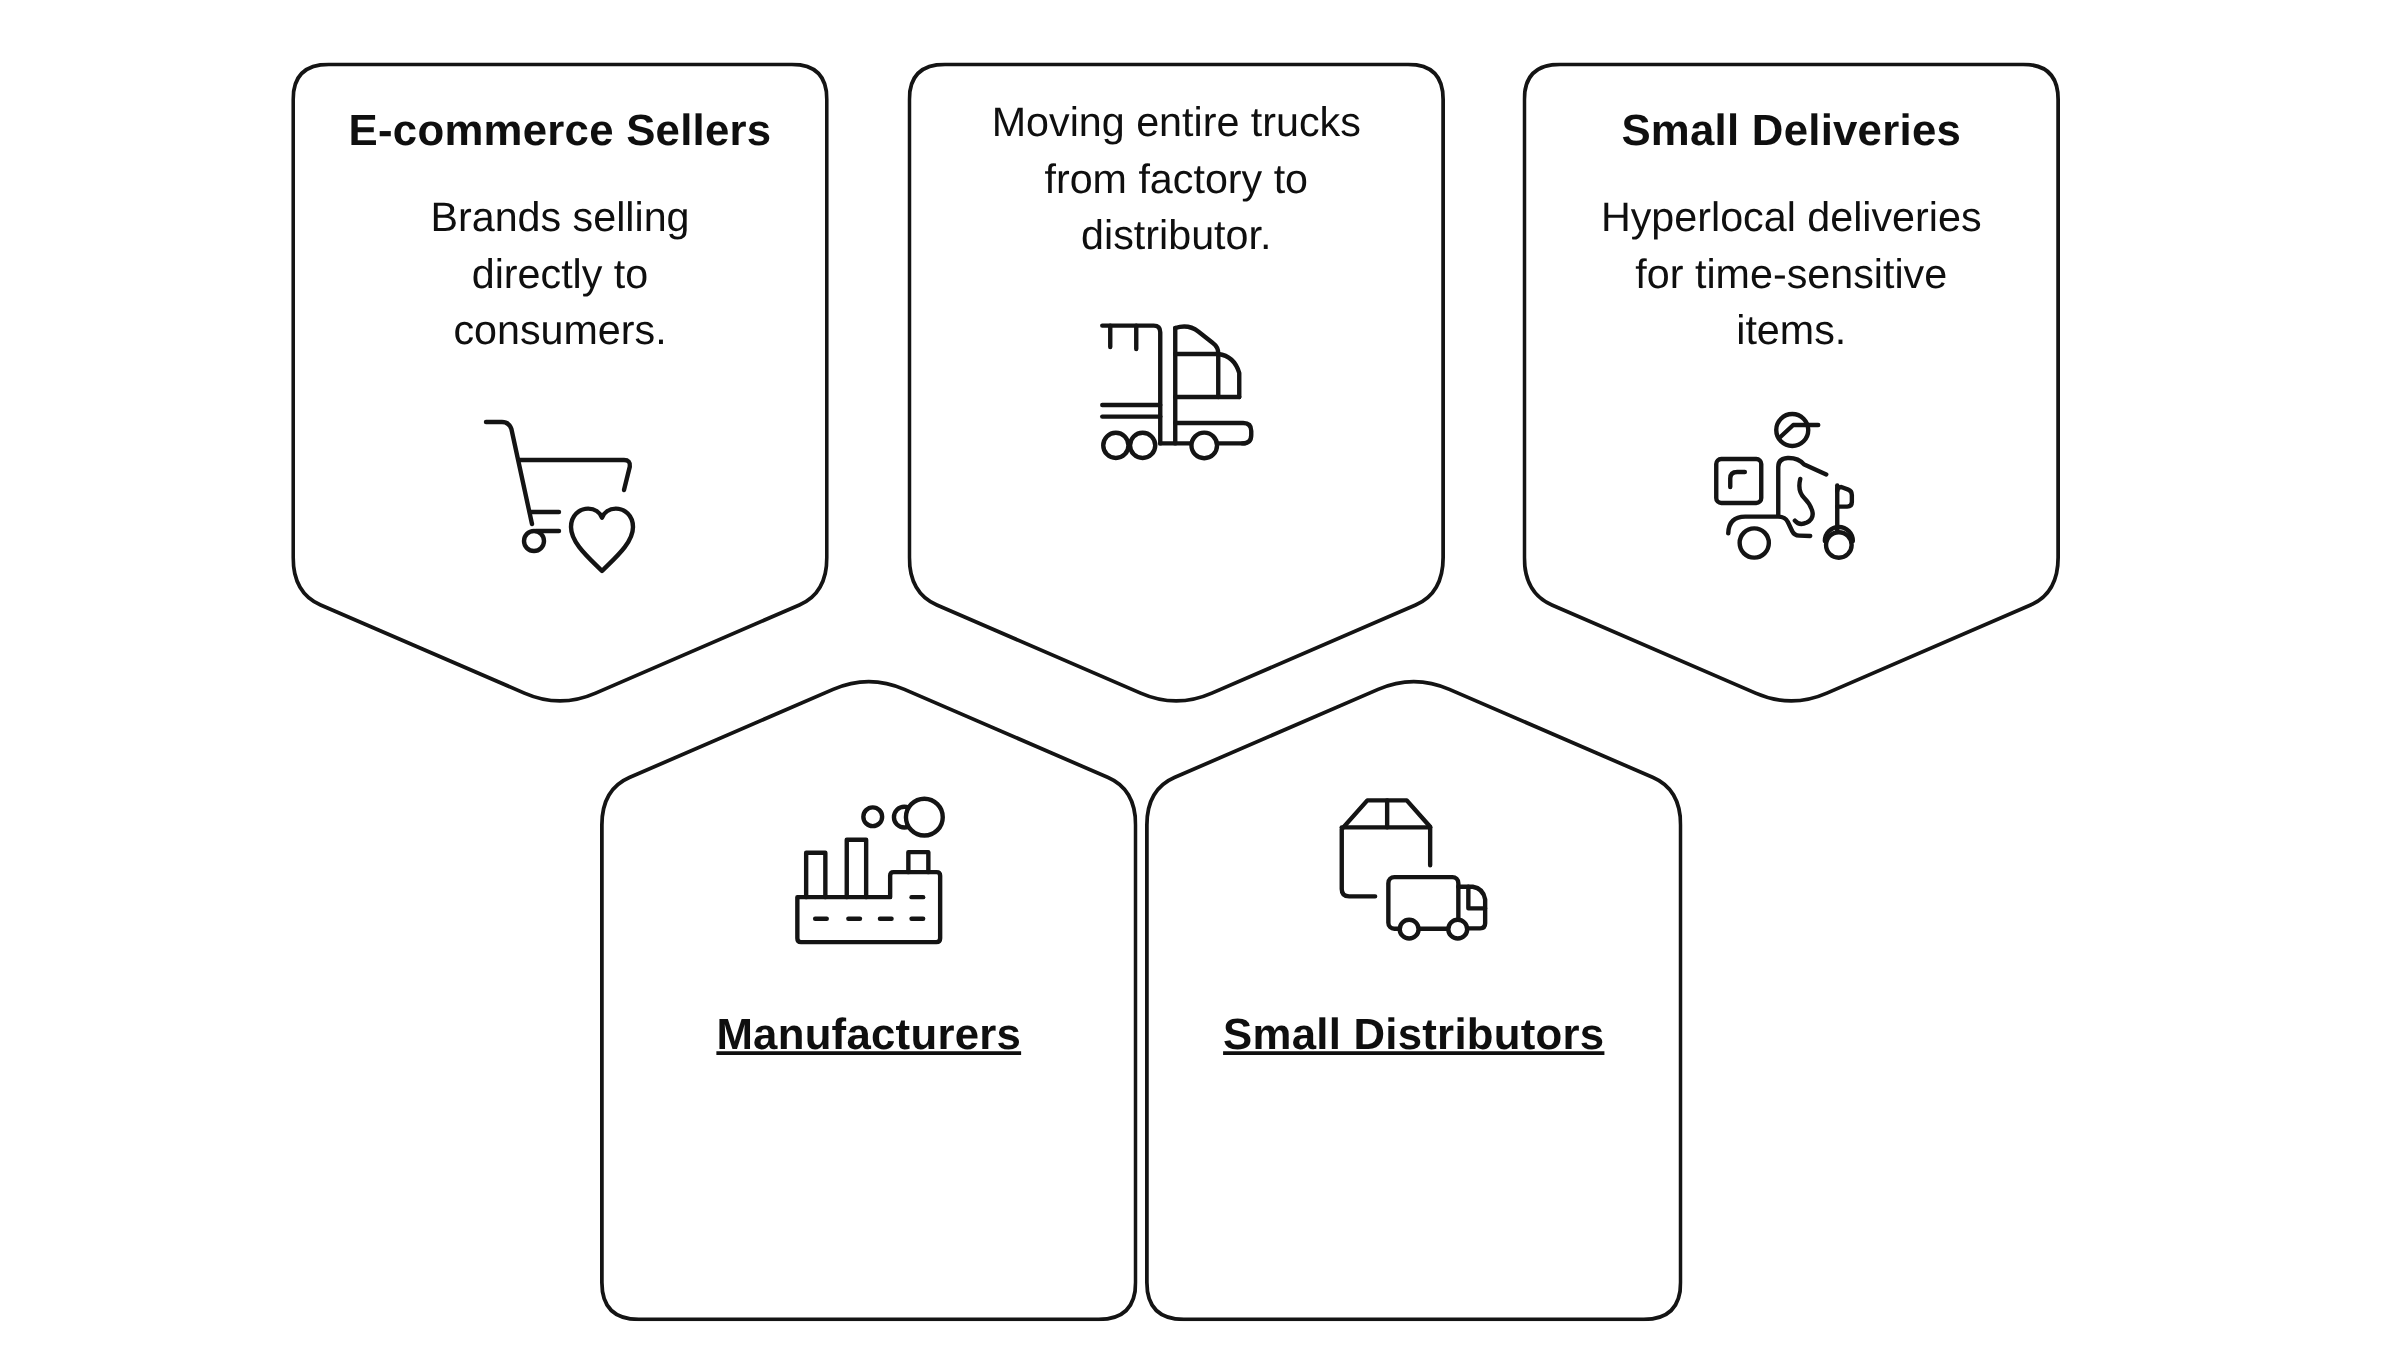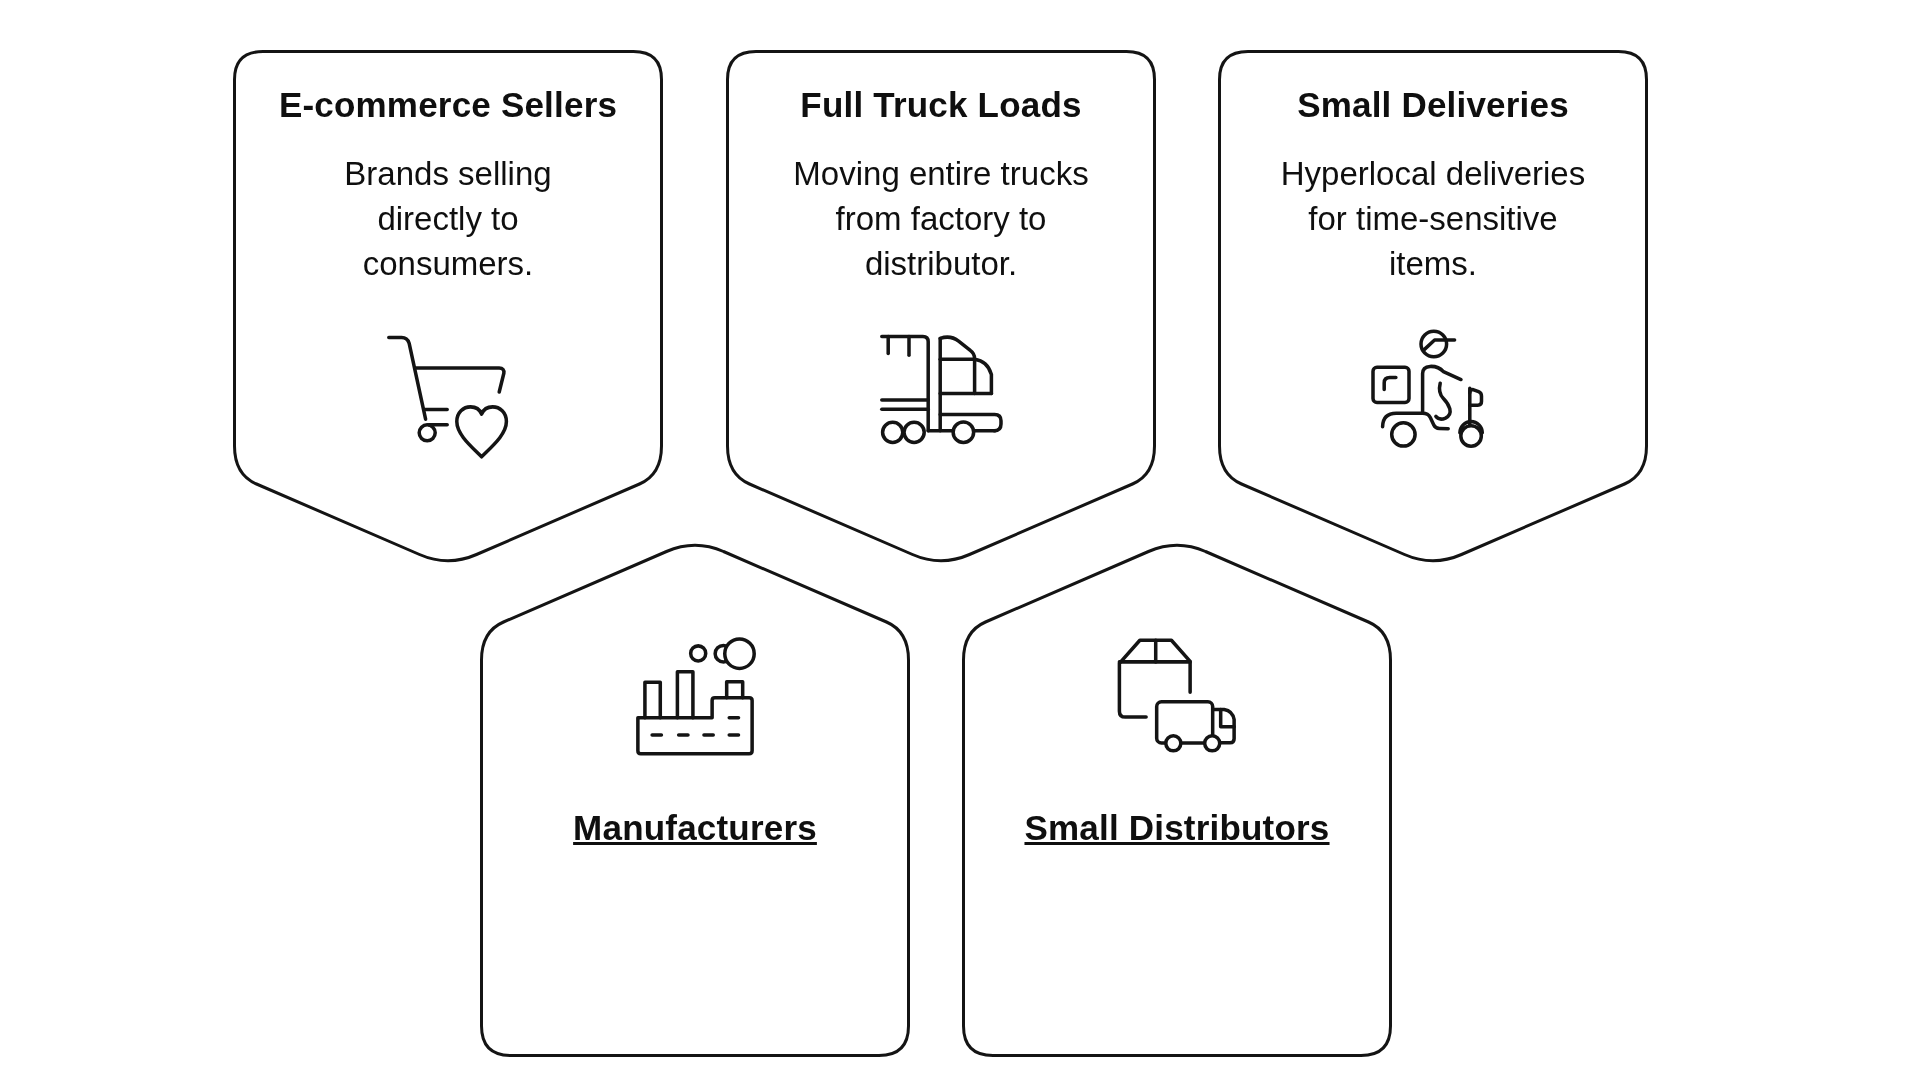--- a/index.html
+++ b/index.html
@@ -58,21 +58,20 @@
         </svg>
       </div>
     </div>
   </div>
 
   <div class="card down" style="left:726px;top:50px;">
     <svg class="shape" viewBox="0 0 430 522" aria-hidden="true">
       <path d="M30,1.5 H400.5 Q428.5,1.5 428.5,29.5 V396 Q428.5,424.5 406.5,434 L243.5,504.5 Q215,517 186.5,504.5 L23.5,434 Q1.5,424.5 1.5,396 V29.5 Q1.5,1.5 30,1.5 Z"></path>
     </svg>
     <div class="content">
-      <div class="card-title">Full Truck Loads</div>
       <div class="card-desc">Moving entire trucks
 from factory to
 distributor.</div>
       <div class="icon-box">
         <svg viewBox="0 0 100 100" aria-hidden="true">
           <path d="M13,10.3 H38.7 Q42,10.3 42,13.6 V69.2"></path>
           <path d="M17,10.3 V21"></path>
           <path d="M30,10.3 V22"></path>
           <path d="M13,50 H42"></path>
           <path d="M13,55.8 H42"></path>
@@ -137,21 +136,21 @@
           <path d="M23.2,72.5 H29"></path>
           <path d="M39.8,72.5 H45.6"></path>
           <path d="M55.6,72.5 H61.4"></path>
           <path d="M71.4,72.5 H77.2"></path>
           <path d="M71.4,61.7 H77.2"></path>
         </svg>
       </div>
     </div>
   </div>
 
-  <div class="card up" style="left:962px;top:533px;">
+  <div class="card up" style="left:916px;top:533px;">
     <svg class="shape" viewBox="0 0 430 524" aria-hidden="true">
       <path d="M243.5,18.5 L406.5,89 Q428.5,98.5 428.5,127 V493 Q428.5,522.5 399,522.5 H31 Q1.5,522.5 1.5,493 V127 Q1.5,98.5 23.5,89 L186.5,18.5 Q215,6 243.5,18.5 Z"></path>
     </svg>
     <div class="content">
       <div class="card-title">Small Distributors</div>
       <div class="icon-box">
         <svg viewBox="0 0 100 100" aria-hidden="true">
           <path d="M30.7,61.3 H17.7 Q14,61.3 14,57.6 V27.7 L26.8,13.3 H46.5 L58.2,26.5 V45.8"></path>
           <path d="M14,26.8 H58.2"></path>
           <path d="M36.7,13.3 V26.8"></path>

